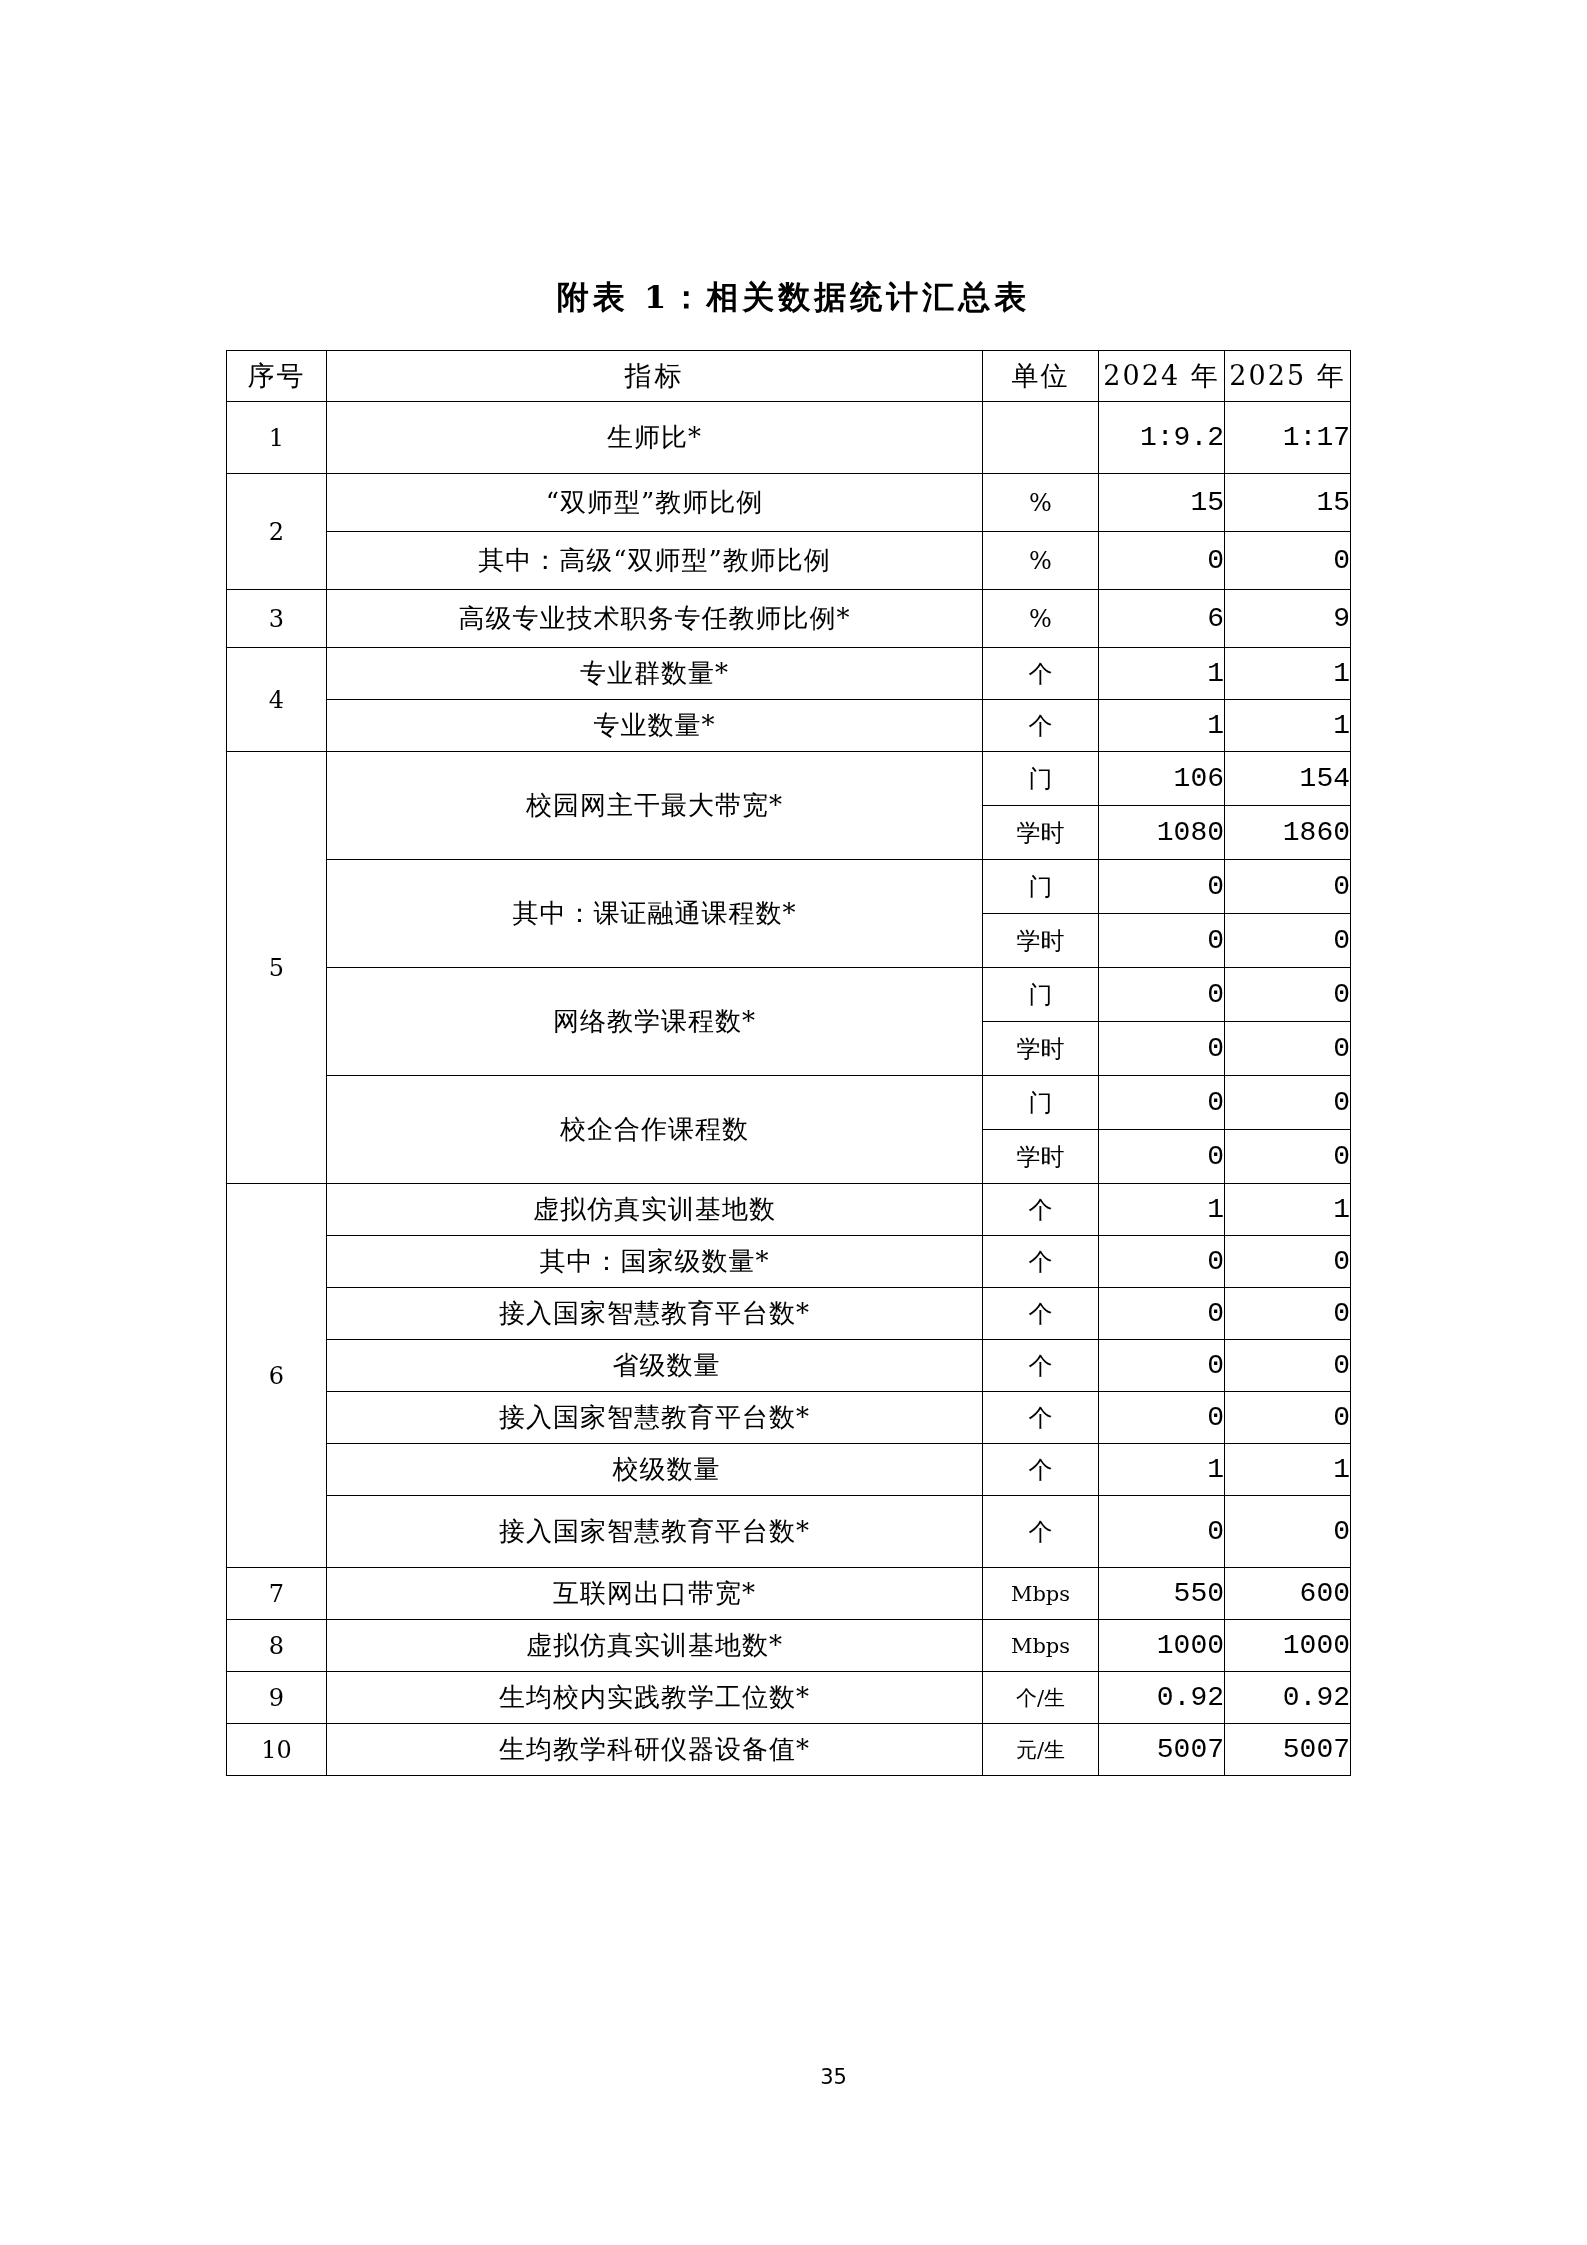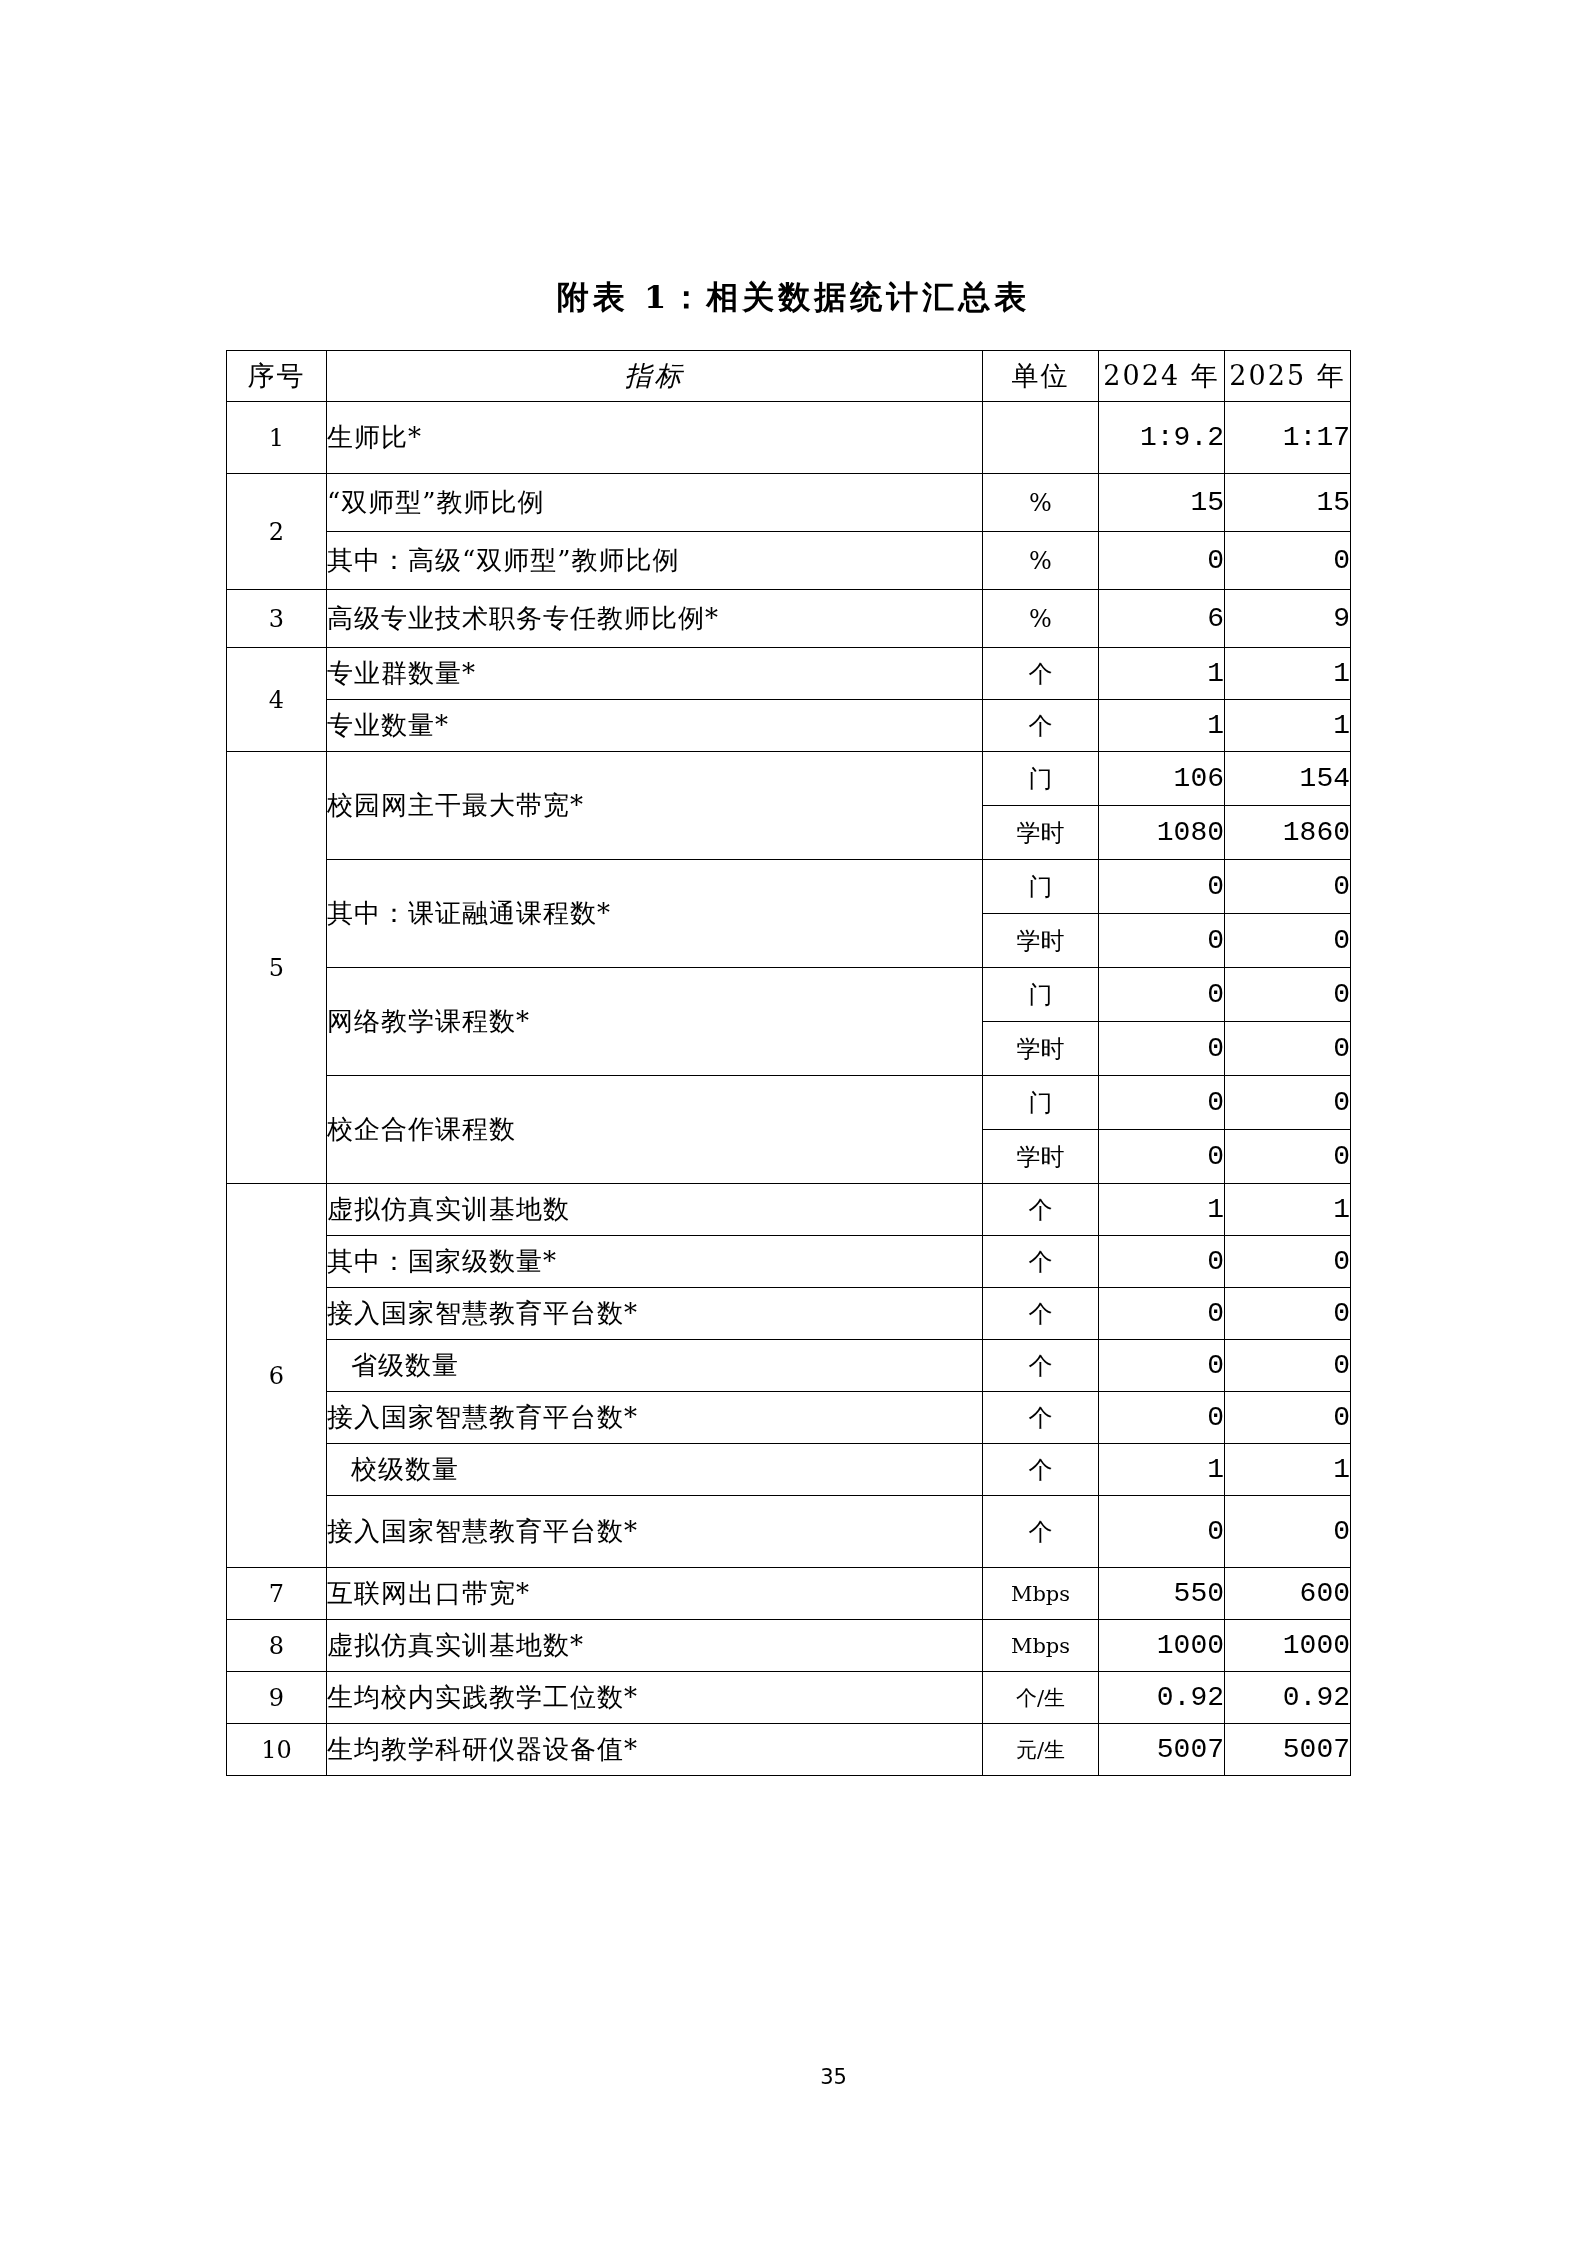--- a/index.html
+++ b/index.html
@@ -63,32 +63,32 @@
   col.c-y2    { width: 126px; }
 
   
   .hdr td {
     height: 50px;
     text-align: center;
     font-size: 27px;
     letter-spacing: 2px;
     font-family: "DejaVu Serif", "Liberation Serif", serif;
   }
-  .hdr td.ind-h { letter-spacing: 3px; font-style: italic; }
+  .hdr td.ind-h { letter-spacing: 3px; }
 
   
   .seq {
     text-align: center;
     font-size: 24px;
     font-family: "DejaVu Serif", "Liberation Serif", serif;
   }
 
   
   .ind {
-    text-align: left;
+    text-align: center;
     padding-left: 12px;
     font-size: 26px;
     letter-spacing: 1px;
     font-family: "DejaVu Serif", "Liberation Serif", serif;
     line-height: 1.15;
   }
   .ind.indent { padding-left: 24px; }
 
   
   .unit {

